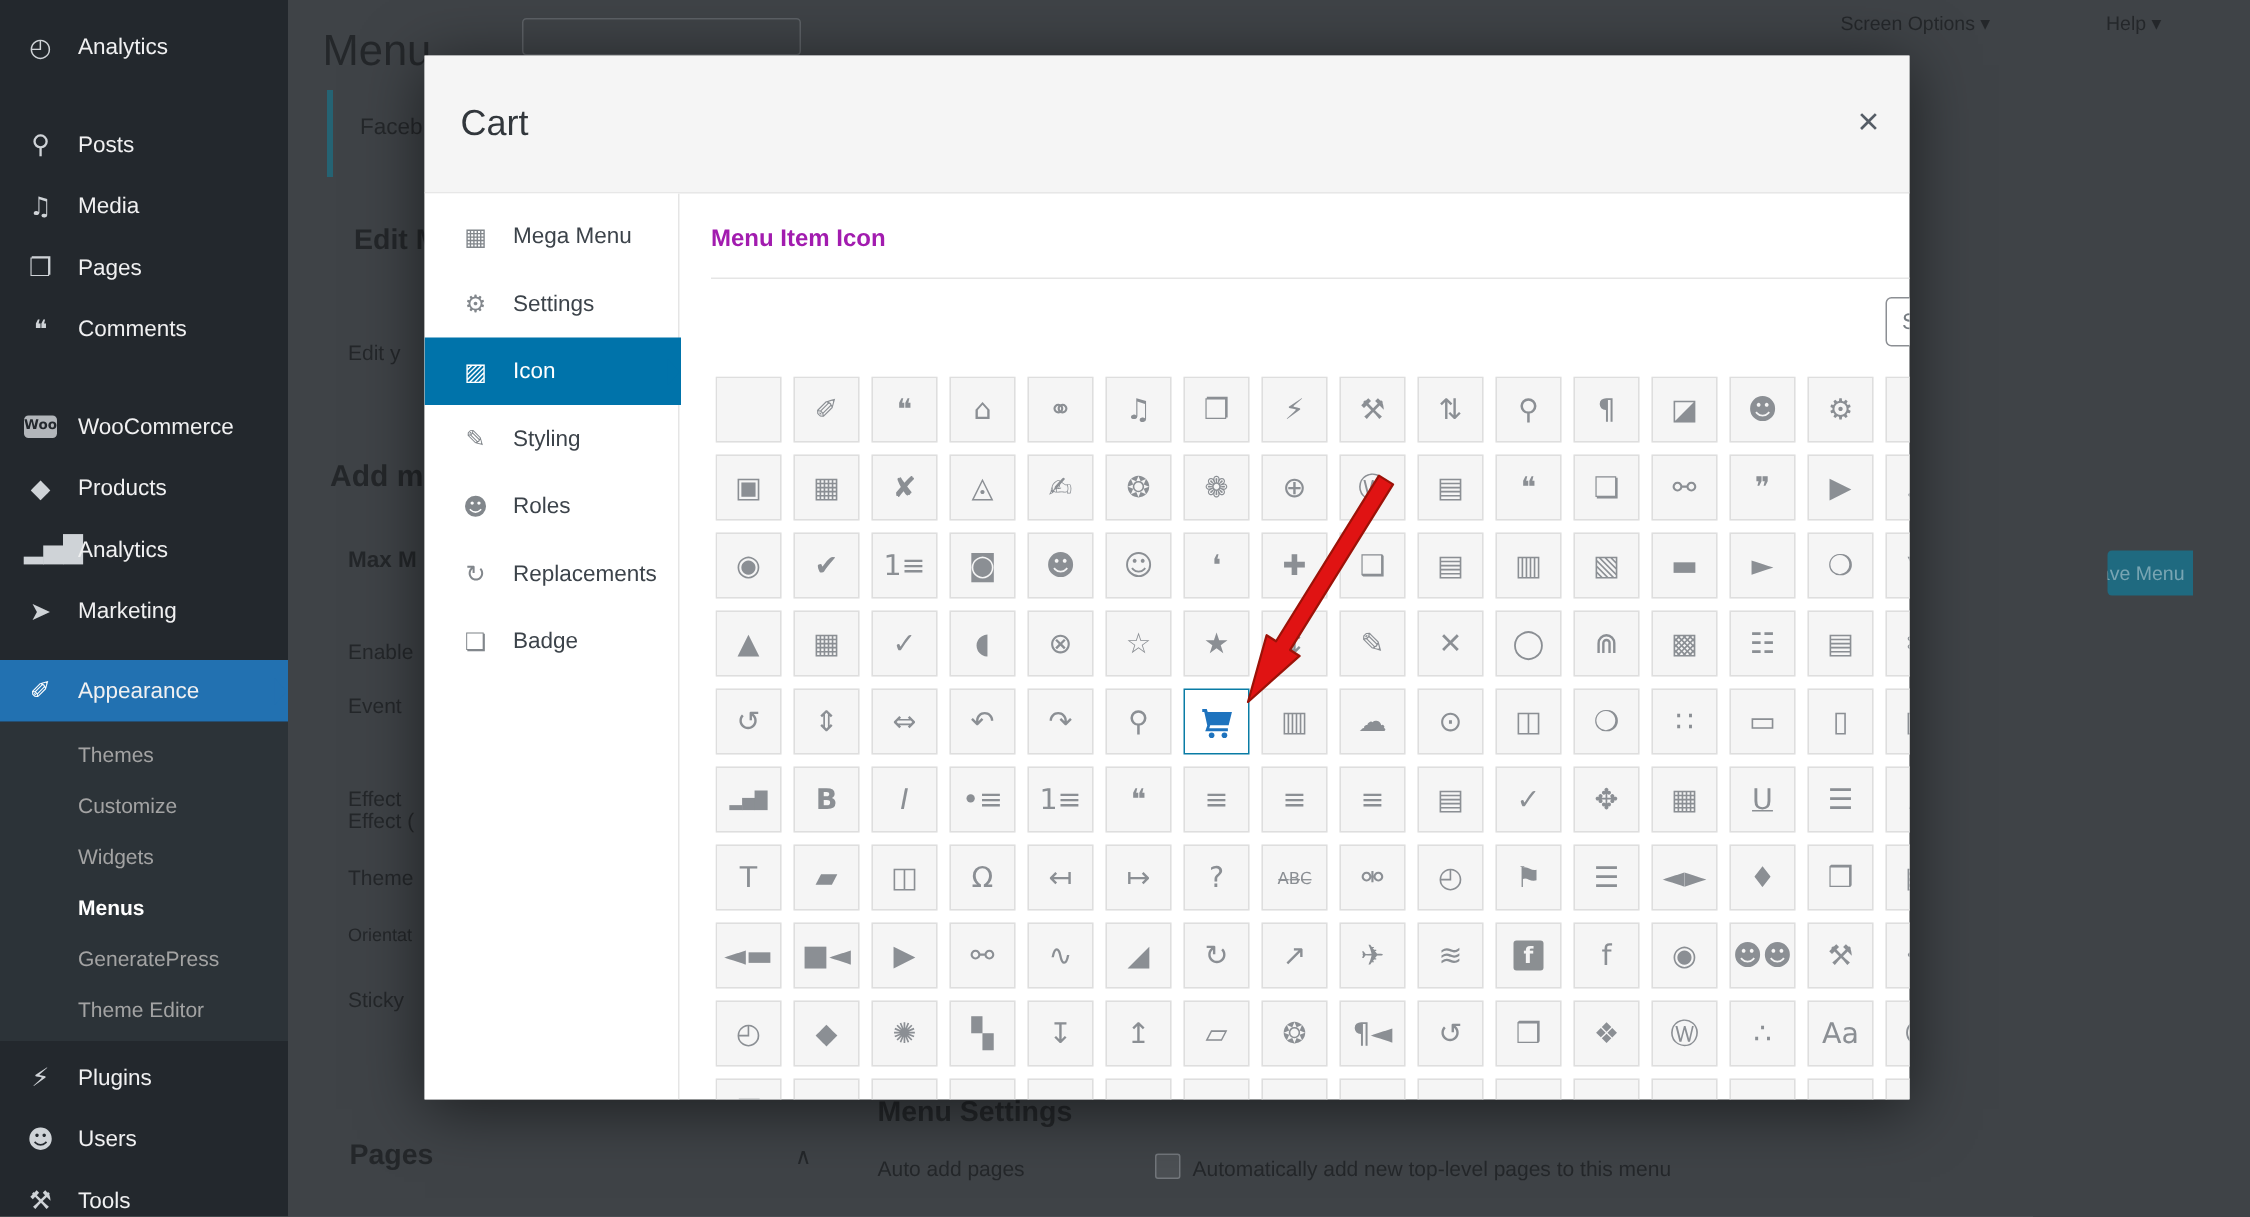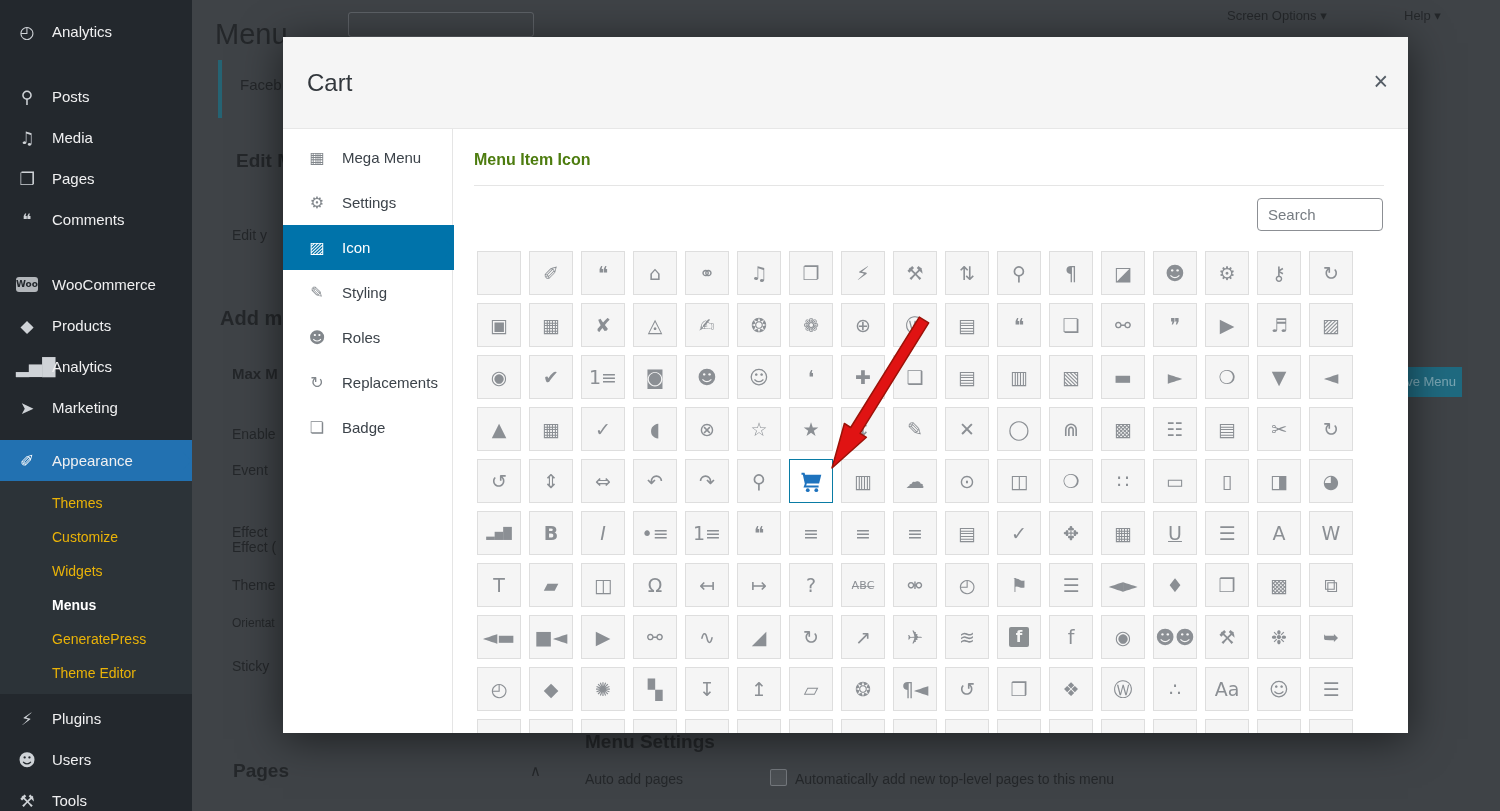--- a/index.html
+++ b/index.html
@@ -9,21 +9,21 @@
   #wp-sidebar{position:absolute;left:0;top:0;width:192px;height:811px;background:#23282d;z-index:5;padding-top:11px;box-sizing:border-box;}
   .wp-item{position:relative;height:41px;display:flex;align-items:center;color:#f0f0f1;font-size:15px;cursor:pointer;}
   .wp-item .wp-ico{width:22px;margin-left:16px;margin-right:14px;text-align:center;font-family:"DejaVu Sans",sans-serif;font-size:17px;color:#cfd3d7;flex:0 0 22px;}
   .wp-item .wp-ico.woo{font-size:9px;font-weight:bold;background:#b2b6ba;color:#23282d;border-radius:3px;height:15px;line-height:15px;}
   .wp-item.gap24{margin-top:24px;}
   .wp-item.gap12{margin-top:12px;}
   .wp-item.gap4{margin-top:4px;}
   .wp-item.act{background:#2271b1;}
   .wp-item.act .wp-ico{color:#fff;}
   .wp-item.act::after{content:"";position:absolute;right:-8px;top:50%;margin-top:-9px;border:9px solid transparent;border-left:8px solid #2271b1;}
-  .wp-sub{background:#2c3338;color:#eab308;font-size:14px;padding:8px 0 8px 52px;line-height:18px;cursor:pointer;}
+  .wp-sub{background:#2c3338;color:#a3a3a3;font-size:14px;padding:8px 0 8px 52px;line-height:18px;cursor:pointer;}
   .wp-sub.first{padding-top:13px;}
   .wp-sub.last{padding-bottom:12px;}
   .wp-sub.cur{color:#fff;font-weight:bold;}
 
   
   #overlay{position:absolute;left:192px;top:0;width:1308px;height:811px;background:#3f4347;z-index:1;}
   .ghost{position:absolute;color:rgba(14,16,19,.55);white-space:nowrap;}
   #g-menus_heading{left:23px;top:18px;font-size:29px;}
   #g-menu_name_box{left:156px;top:12px;width:184px;height:23px;border:1px solid rgba(150,155,160,.35);border-radius:3px;}
   #g-accent_bar{left:26px;top:60px;width:4px;height:58px;background:rgba(30,110,130,.75);}
@@ -43,33 +43,33 @@
   #g-pages_caret{left:338px;top:762px;font-size:15px;}
   #g-menu_settings{left:393px;top:731px;font-size:19px;font-weight:bold;}
   #g-auto_add{left:393px;top:771px;font-size:14px;text-align:right;}
   #g-auto_add_checkbox{left:578px;top:769px;width:15px;height:15px;border:1px solid rgba(190,195,200,.35);background:rgba(255,255,255,.07);border-radius:2px;}
   #g-auto_add_desc{left:603px;top:771px;font-size:14px;}
   #g-screen_options{left:1035px;top:8px;font-size:13px;}
   #g-help{left:1212px;top:8px;font-size:13px;}
   #g-save_menu{left:1213px;top:367px;width:57px;height:30px;background:#1f6a80;border-radius:3px 0 0 3px;color:rgba(255,255,255,.4);font-size:13px;line-height:30px;overflow:hidden;direction:rtl;padding-right:6px;box-sizing:border-box;}
 
   
-  #modal{position:absolute;left:283px;top:37px;width:1125px;height:696px;background:#fff;z-index:10;box-shadow:0 6px 40px rgba(0,0,0,.55);overflow:hidden;}
+  #modal{position:absolute;left:283px;top:37px;width:990px;height:696px;background:#fff;z-index:10;box-shadow:0 6px 40px rgba(0,0,0,.55);overflow:hidden;}
   #modal-header{position:absolute;left:0;top:0;width:100%;height:92px;background:#f5f5f5;border-bottom:1px solid #e7e7e7;box-sizing:border-box;}
   #modal-title{position:absolute;left:24px;top:32px;font-size:24px;color:#32373c;}
   #modal-close{position:absolute;right:20px;top:32px;font-size:25px;color:#555d66;cursor:pointer;line-height:1;}
   #modal-body{position:absolute;left:0;top:92px;width:100%;height:604px;}
   #modal-side{position:absolute;left:0;top:0;width:170px;height:100%;background:#fff;border-right:1px solid #e5e5e5;box-sizing:border-box;padding-top:6px;}
   .mside-item{position:relative;height:45px;display:flex;align-items:center;font-size:15px;color:#3c434a;cursor:pointer;}
   .mside-item .m-ico{width:20px;margin-left:24px;margin-right:15px;text-align:center;font-family:"DejaVu Sans",sans-serif;font-size:16px;color:#82878c;flex:0 0 20px;}
   .mside-item.act{background:#0073aa;color:#fff;width:171px;}
   .mside-item.act .m-ico{color:#fff;}
   .mside-item.act::after{content:"";position:absolute;right:-8px;top:50%;margin-top:-9px;border:9px solid transparent;border-left:8px solid #0073aa;}
   #modal-content{position:absolute;left:170px;top:0;width:955px;height:100%;}
-  #mi-heading{position:absolute;left:21px;top:22px;font-size:16px;font-weight:bold;color:#4d7c0f;}
+  #mi-heading{position:absolute;left:21px;top:22px;font-size:16px;font-weight:bold;color:#a21caf;}
   #mi-hr{position:absolute;left:21px;right:24px;top:56px;height:1px;background:#e5e5e5;}
   #tabs{position:absolute;left:24px;top:67px;display:flex;align-items:center;gap:34px;}
   .tab{font-size:14px;color:#32373c;cursor:pointer;white-space:nowrap;}
   .tab.active{background:#0073aa;color:#fff;padding:9px 13px;border-radius:2px;}
   #search-box{position:absolute;right:25px;top:69px;width:126px;height:33px;border:1px solid #8c8f94;border-radius:4px;font-size:15px;padding:0 10px;box-sizing:border-box;color:#32373c;background:#fff;font-family:"Liberation Sans","DejaVu Sans",sans-serif;}
   #search-box::placeholder{color:#767c82;}
   #icon-grid-wrap{position:absolute;left:24px;top:122px;width:900px;height:482px;overflow:hidden;}
   #icon-grid{display:grid;grid-template-columns:repeat(17,44px);grid-auto-rows:44px;gap:8px;}
   .cell{background:#f5f5f5;border:1px solid #dedede;box-sizing:border-box;display:flex;align-items:center;justify-content:center;cursor:pointer;}
   .cell .g{font-family:"DejaVu Sans",sans-serif;font-size:19px;color:#8b8f94;line-height:1;}

